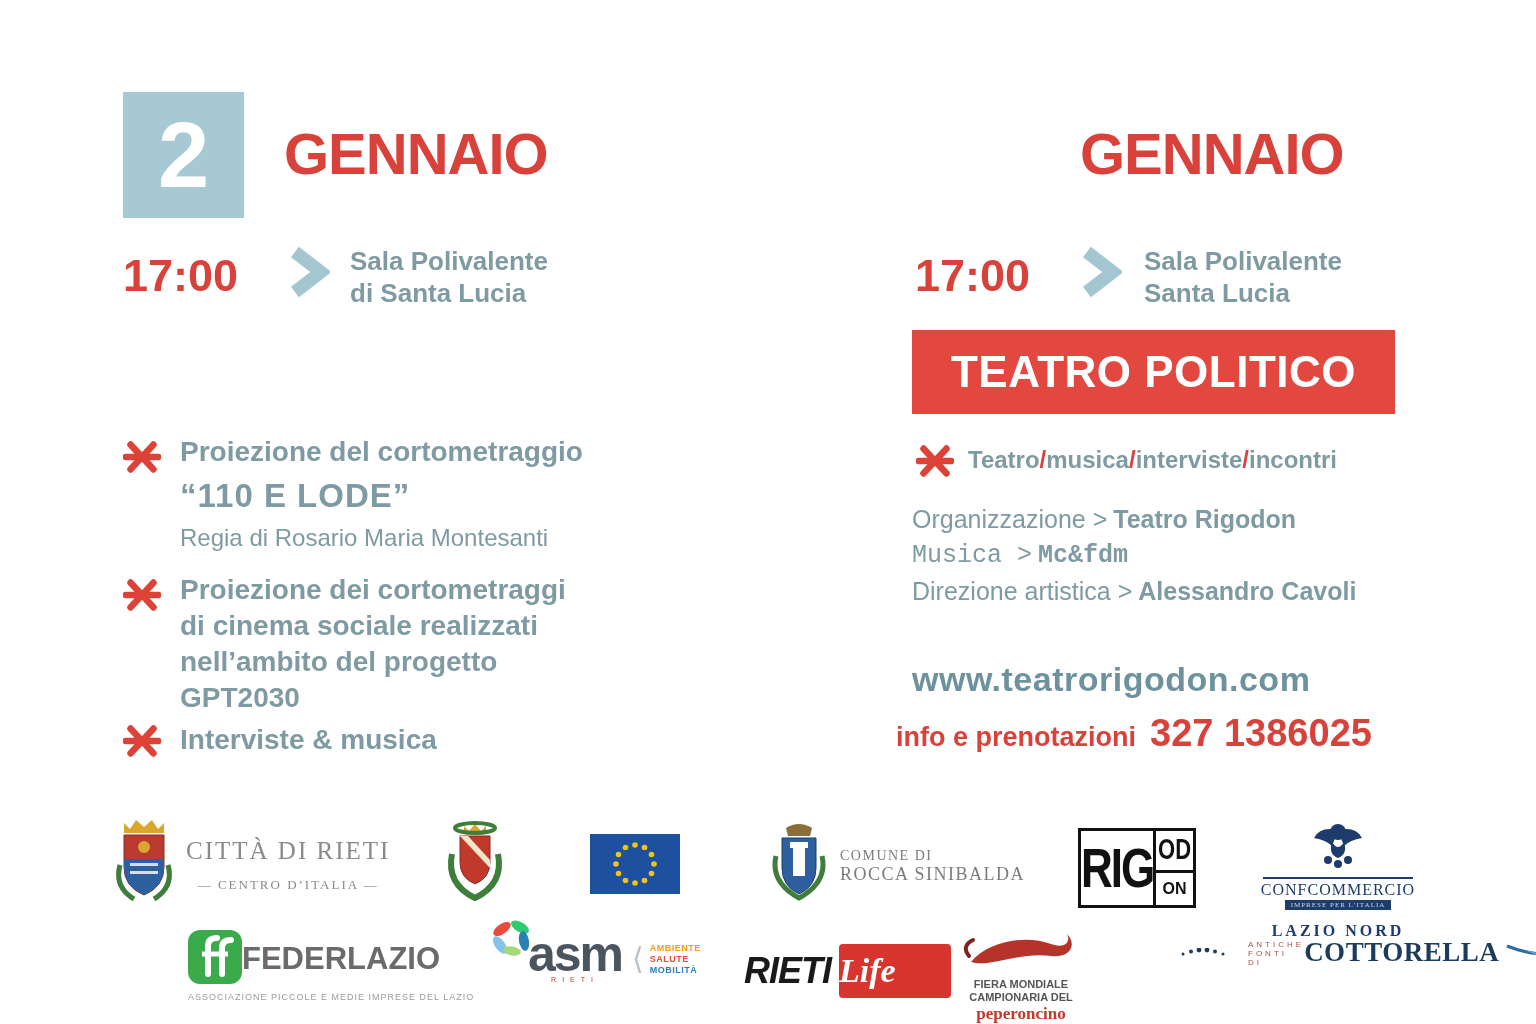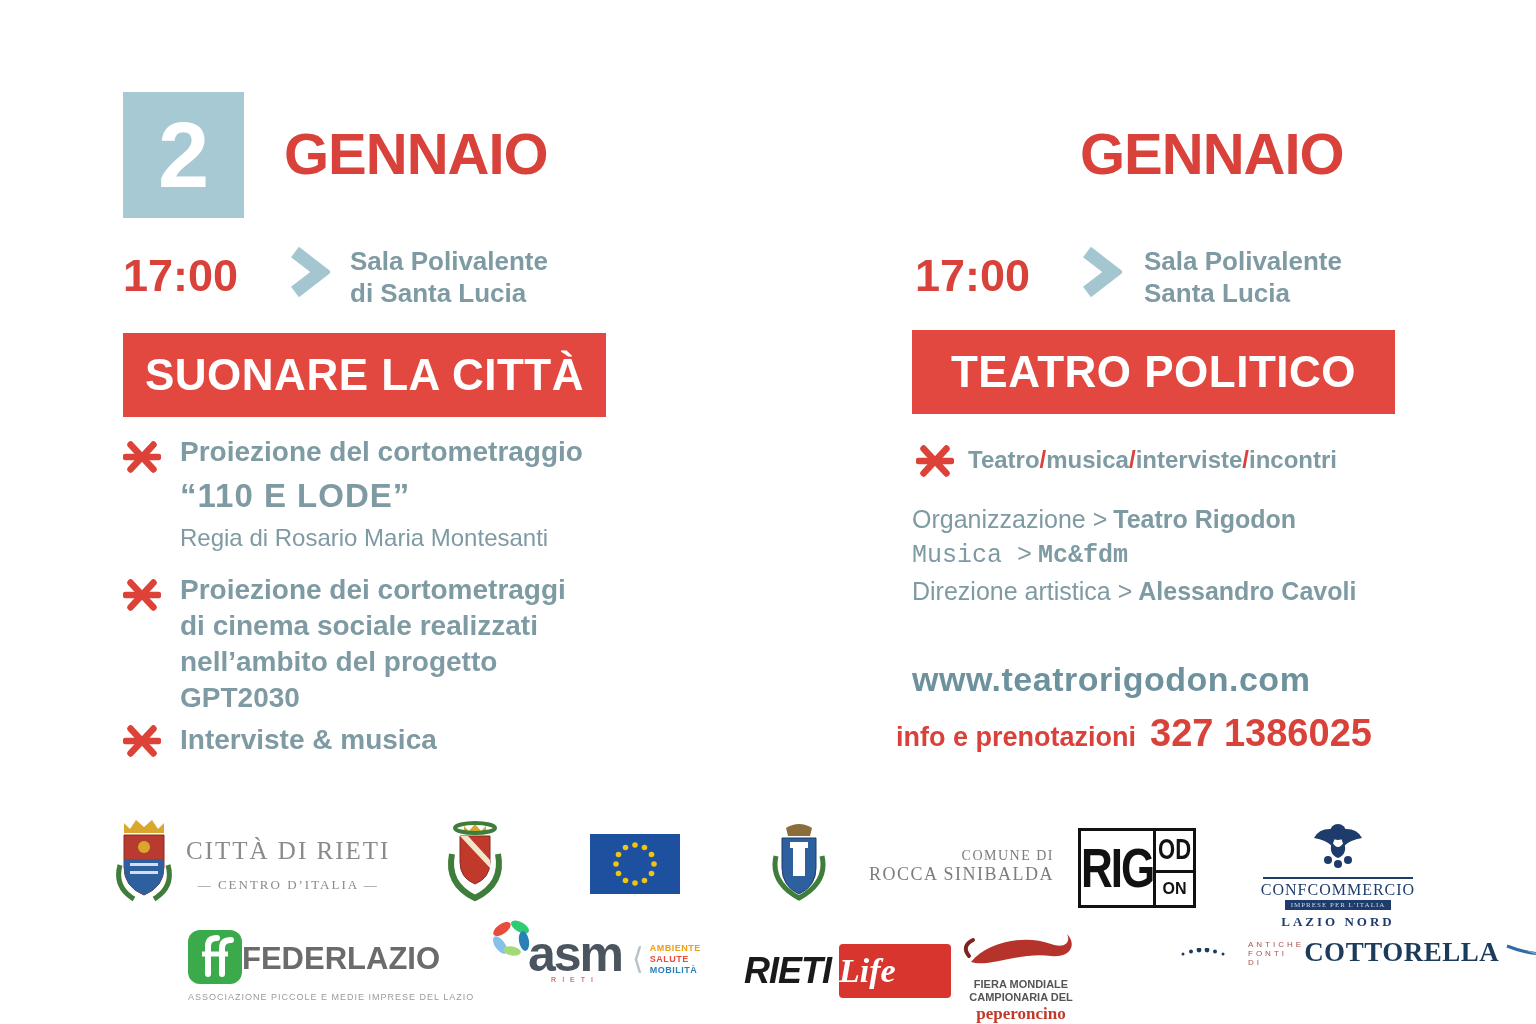--- a/index.html
+++ b/index.html
@@ -41,34 +41,34 @@
   .credit .val{font-weight:700;margin-left:6px;}
   .website{left:912px;top:660px;color:#6e929d;font-weight:700;font-size:34px;letter-spacing:0.5px;}
   .inforow{left:896px;top:712px;display:flex;align-items:baseline;gap:14px;color:#d8423a;}
   .infolab{font-size:27px;font-weight:700;}
   .phone{font-size:38px;font-weight:700;}
   
   .logo{display:flex;align-items:center;}
   .seriftxt{font-family:"Liberation Serif",serif;color:#8a8a8a;}
   .cdr-l1{font-size:25px;letter-spacing:2px;}
   .cdr-l2{font-size:13px;letter-spacing:2px;text-align:center;margin-top:12px;}
-  .rocca-txt{margin-left:10px;text-align:right;color:#7c7c7c;}
+  .rocca-txt{margin-left:10px;text-align:left;color:#7c7c7c;}
   .rocca-l1{font-size:14px;letter-spacing:1.5px;}
-  .rocca-l2{font-size:18px;letter-spacing:1.5px;margin-left:29px;}
+  .rocca-l2{font-size:18px;letter-spacing:1.5px;}
   .rig-box{left:1078px;top:828px;width:112px;height:74px;border:3px solid #111;display:flex;background:#fff;}
   .rig-left{flex:1;display:flex;align-items:center;justify-content:center;
             font-weight:700;font-size:44px;color:#111;transform:scaleY(1.25);letter-spacing:-2px;}
   .rig-right{width:42px;border-left:3px solid #111;display:flex;flex-direction:column;}
   .rig-od{flex:1.2;display:flex;align-items:center;justify-content:center;font-weight:700;font-size:22px;color:#111;transform:scaleY(1.3);}
   .rig-on{flex:1;border-top:3px solid #111;display:flex;align-items:center;justify-content:center;font-weight:700;font-size:16px;color:#111;}
   .conf{left:1258px;top:818px;width:160px;display:flex;flex-direction:column;align-items:center;font-family:"Liberation Serif",serif;}
   .conf-rule{width:150px;height:2px;background:#1d3c6b;margin-top:3px;}
   .conf-name{color:#1d3c6b;font-size:16px;letter-spacing:1px;margin-top:2px;}
   .conf-band{background:#1d3c6b;color:#cfd8e6;font-size:7px;letter-spacing:1px;padding:1px 6px;margin-top:1px;}
-  .conf-area{color:#1d3c6b;font-size:13px;letter-spacing:3px;margin-top:4px;font-weight:700;}
+  .conf-area{color:#1d3c6b;font-size:16px;letter-spacing:3px;margin-top:12px;font-weight:700;}
   .fed{left:188px;top:930px;display:flex;flex-direction:column;}
   .fed-row{display:flex;align-items:center;}
   .fed-name{color:#6b6b6b;font-weight:700;font-size:31px;letter-spacing:0px;}
   .fed-tag{color:#9b9b9b;font-size:9px;letter-spacing:1px;margin-top:4px;}
   .asm{left:488px;top:934px;display:flex;align-items:center;}
   .asm-name{color:#4b5560;font-weight:700;font-size:50px;letter-spacing:-2px;line-height:0.8;}
   .asm-sub{color:#c0392b;font-size:7px;letter-spacing:6px;margin-top:2px;text-align:center;}
   .asm-div{color:#b9c3c9;font-size:30px;margin:0 6px 0 10px;font-weight:400;}
   .asm-words{display:flex;flex-direction:column;gap:1px;font-size:9px;font-weight:700;letter-spacing:0.5px;}
   .rl{left:744px;top:944px;display:flex;align-items:center;gap:8px;}
@@ -96,23 +96,20 @@
   <div class="abs chev-left">
     <svg class="chev" viewBox="0 0 42 52">
         <path d="M7 6 L33 26 L7 46" fill="none" stroke="#a4c6d1" stroke-width="13"></path>
       </svg>
   </div>
   <div class="abs venue venue-left">
     <div>Sala Polivalente</div>
     <div>di Santa Lucia</div>
   </div>
 
-  <div class="abs banner banner-left">
-    <span>SUONARE LA CITTÀ</span>
-  </div>
 
   <div class="abs" style="left:123px;top:438px;">
     <svg class="ast" viewBox="0 0 40 40">
         <g stroke="#dd4238" stroke-width="7" stroke-linecap="round">
       <line x1="3" y1="20" x2="37" y2="20"></line>
           <line x1="8" y1="7" x2="32" y2="33"></line>
           <line x1="32" y1="7" x2="8" y2="33"></line>
         </g>
       </svg>
   </div>

